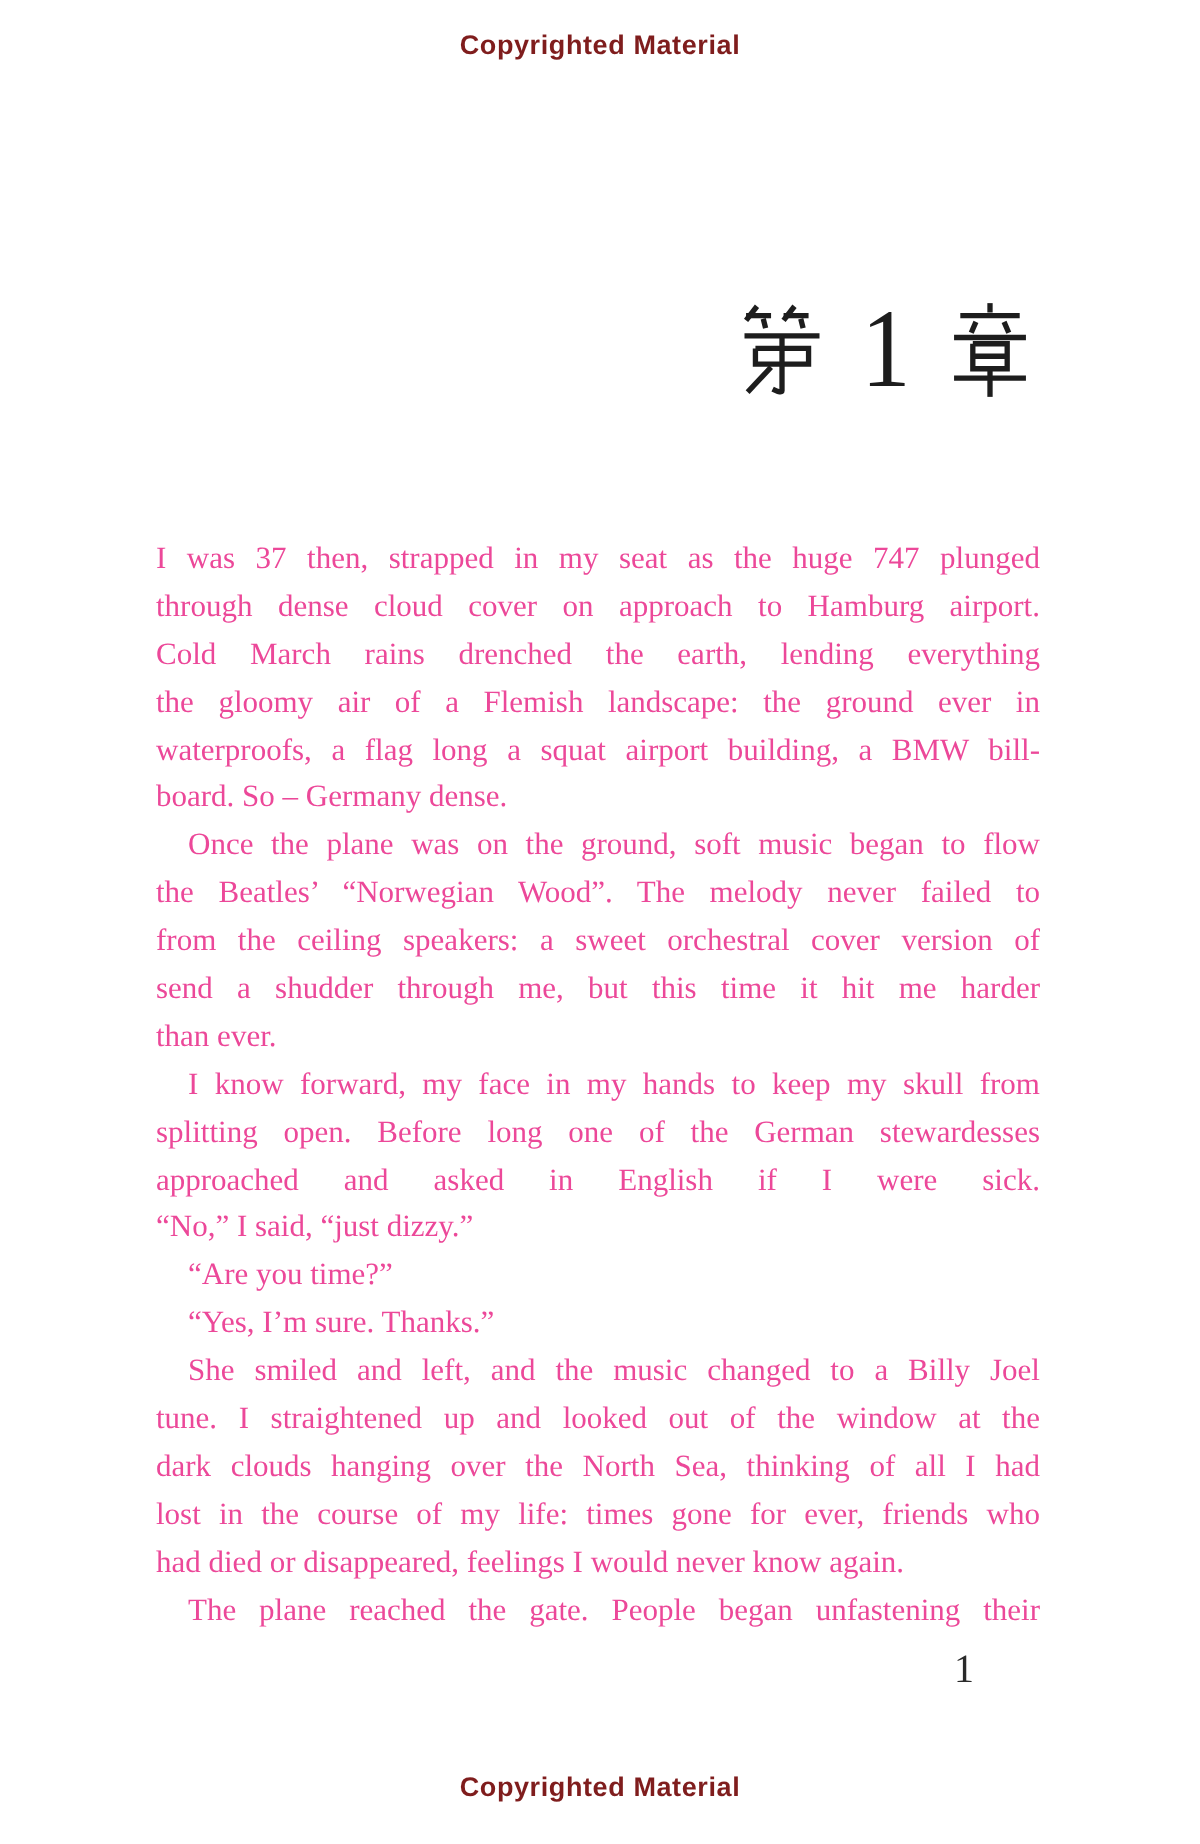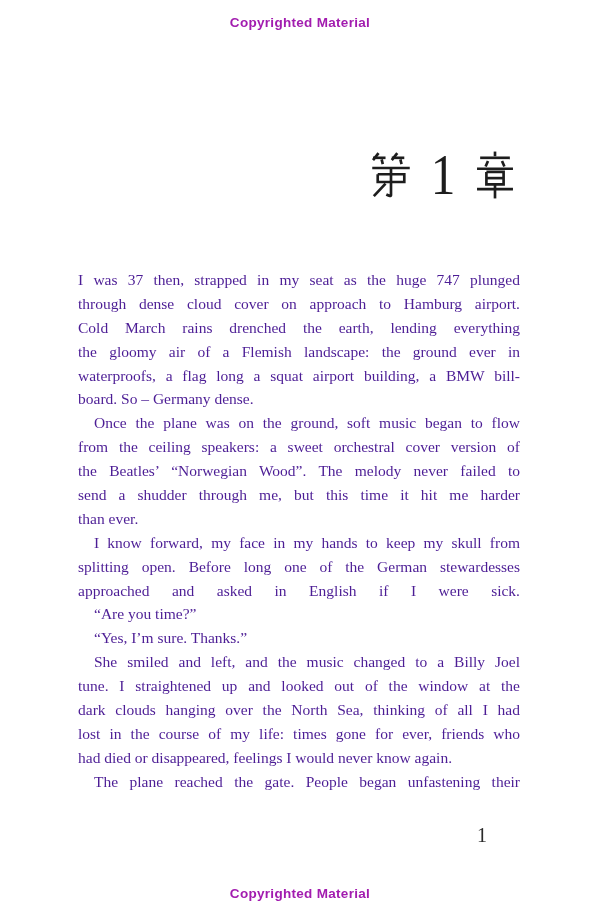--- a/index.html
+++ b/index.html
@@ -14,21 +14,21 @@
     background: #ffffff;
     overflow: hidden;
   }
   .copyright {
     position: absolute; left: 0; width: 100%;
     text-align: center;
     font-family: "Liberation Sans", sans-serif;
     font-weight: 700;
     font-size: 13.5px;
     letter-spacing: 0.3px;
-    color: #a21caf;
+    color: #7f1d1d;
   }
   .copyright.top { top: 15px; }
   .copyright.bottom { top: 886px; }
   .chapter {
     position: absolute;
     top: 150px; right: 80px;
     display: flex;
     align-items: center;
     gap: 13px;
     color: #1d1d1d;
@@ -40,21 +40,21 @@
     line-height: 50px;
     color: #1d1d1d;
     transform: scaleX(0.88);
   }
   .body-text {
     position: absolute;
     top: 268px; left: 78px;
     width: 442px;
     font-size: 15.5px;
     line-height: 23.9px;
-    color: #4c1d95;
+    color: #ec4899;
   }
   .line {
     height: 23.9px;
     overflow: hidden;
     text-align: justify;
     text-align-last: justify;
   }
   .line.end { text-align-last: left; }
   .line.indent { text-indent: 16px; }
   .folio {
@@ -100,27 +100,28 @@
   </div>
 
   <div class="body-text" id="body-text">
       <div class="line">I was 37 then, strapped in my seat as the huge 747 plunged</div>
       <div class="line">through dense cloud cover on approach to Hamburg airport.</div>
       <div class="line">Cold March rains drenched the earth, lending everything</div>
       <div class="line">the gloomy air of a Flemish landscape: the ground ever in</div>
       <div class="line">waterproofs, a flag long a squat airport building, a BMW bill-</div>
       <div class="line end">board. So – Germany dense.</div>
       <div class="line indent">Once the plane was on the ground, soft music began to flow</div>
+      <div class="line">the Beatles’ “Norwegian Wood”. The melody never failed to</div>
       <div class="line">from the ceiling speakers: a sweet orchestral cover version of</div>
-      <div class="line">the Beatles’ “Norwegian Wood”. The melody never failed to</div>
       <div class="line">send a shudder through me, but this time it hit me harder</div>
       <div class="line end">than ever.</div>
       <div class="line indent">I know forward, my face in my hands to keep my skull from</div>
       <div class="line">splitting open. Before long one of the German stewardesses</div>
       <div class="line">approached and asked in English if I were sick.</div>
+      <div class="line end">“No,” I said, “just dizzy.”</div>
       <div class="line end indent">“Are you time?”</div>
       <div class="line end indent">“Yes, I’m sure. Thanks.”</div>
       <div class="line indent">She smiled and left, and the music changed to a Billy Joel</div>
       <div class="line">tune. I straightened up and looked out of the window at the</div>
       <div class="line">dark clouds hanging over the North Sea, thinking of all I had</div>
       <div class="line">lost in the course of my life: times gone for ever, friends who</div>
       <div class="line end">had died or disappeared, feelings I would never know again.</div>
       <div class="line indent">The plane reached the gate. People began unfastening their</div>
     </div>
 

